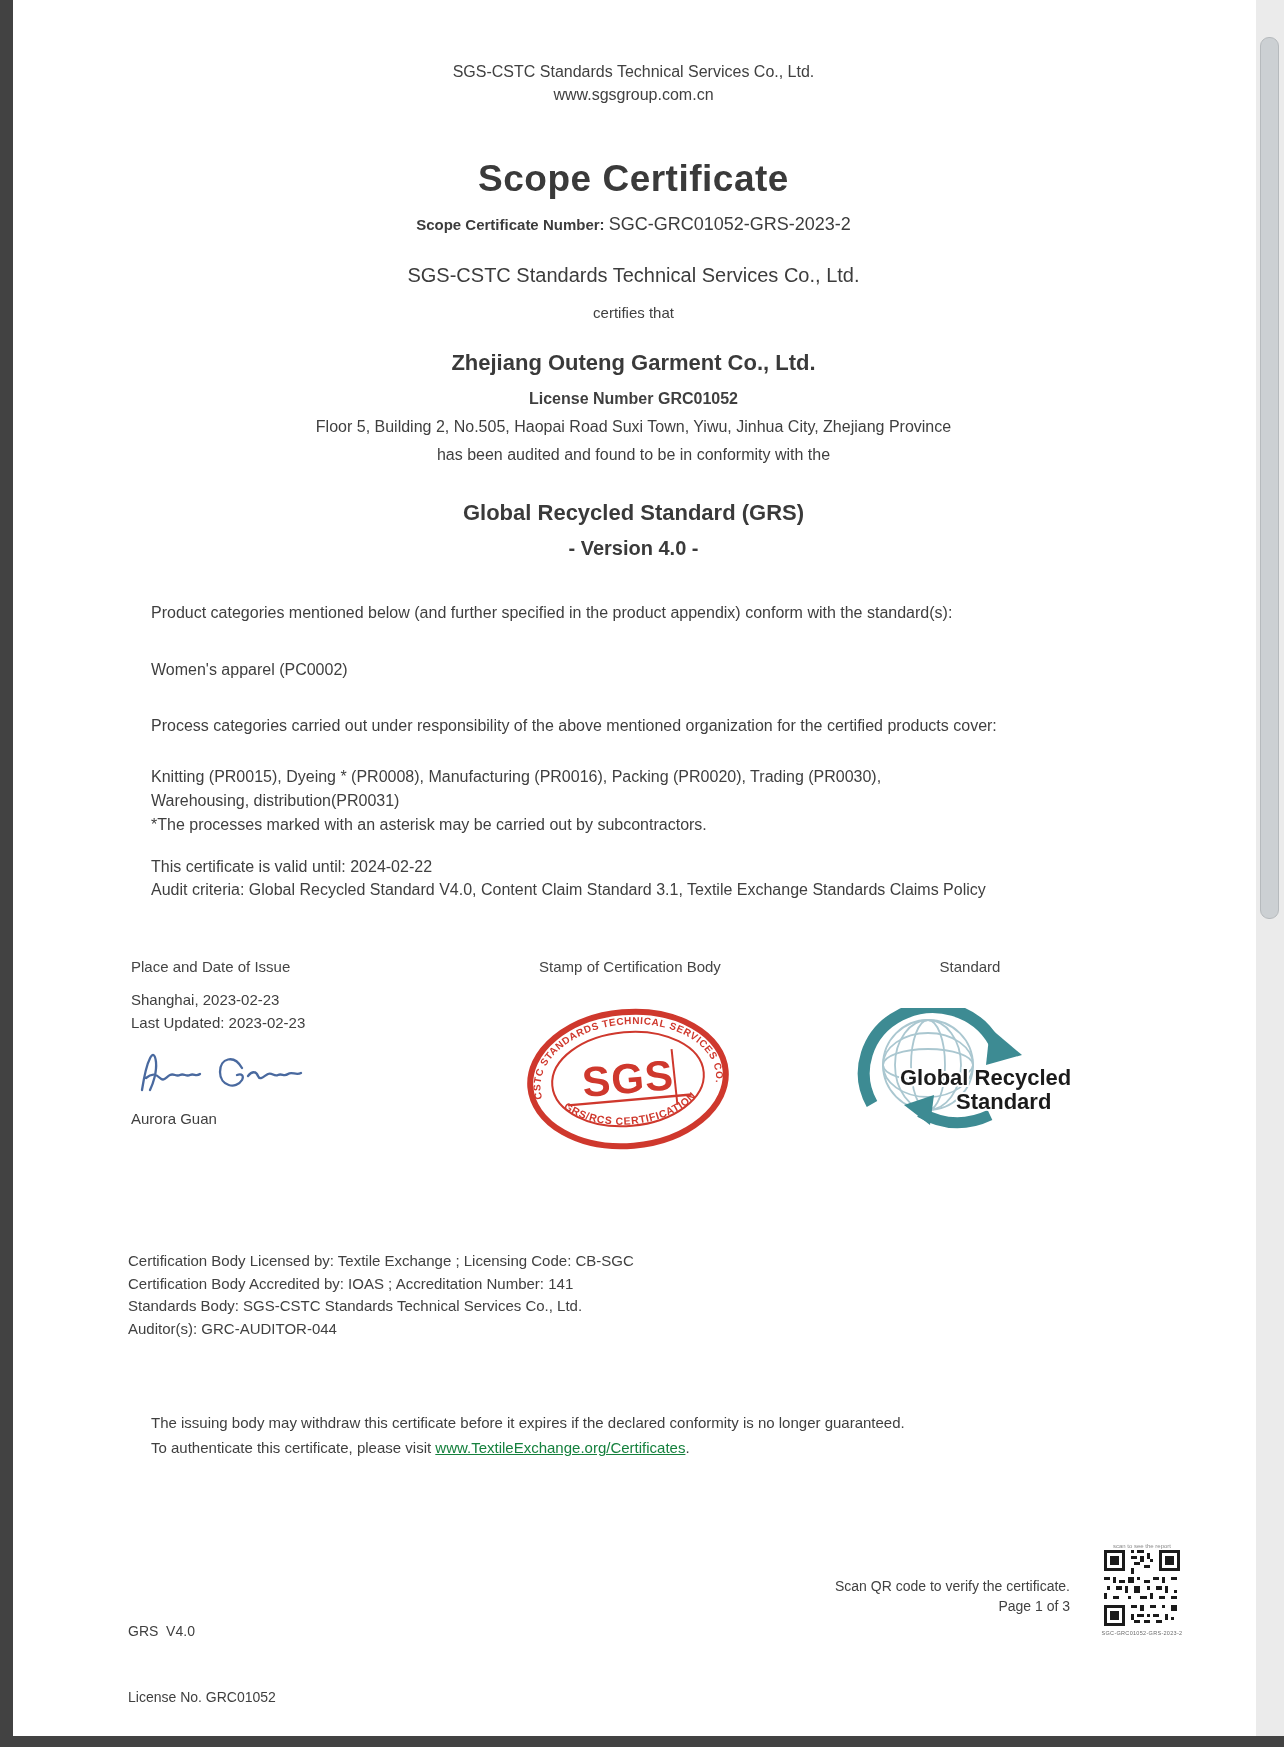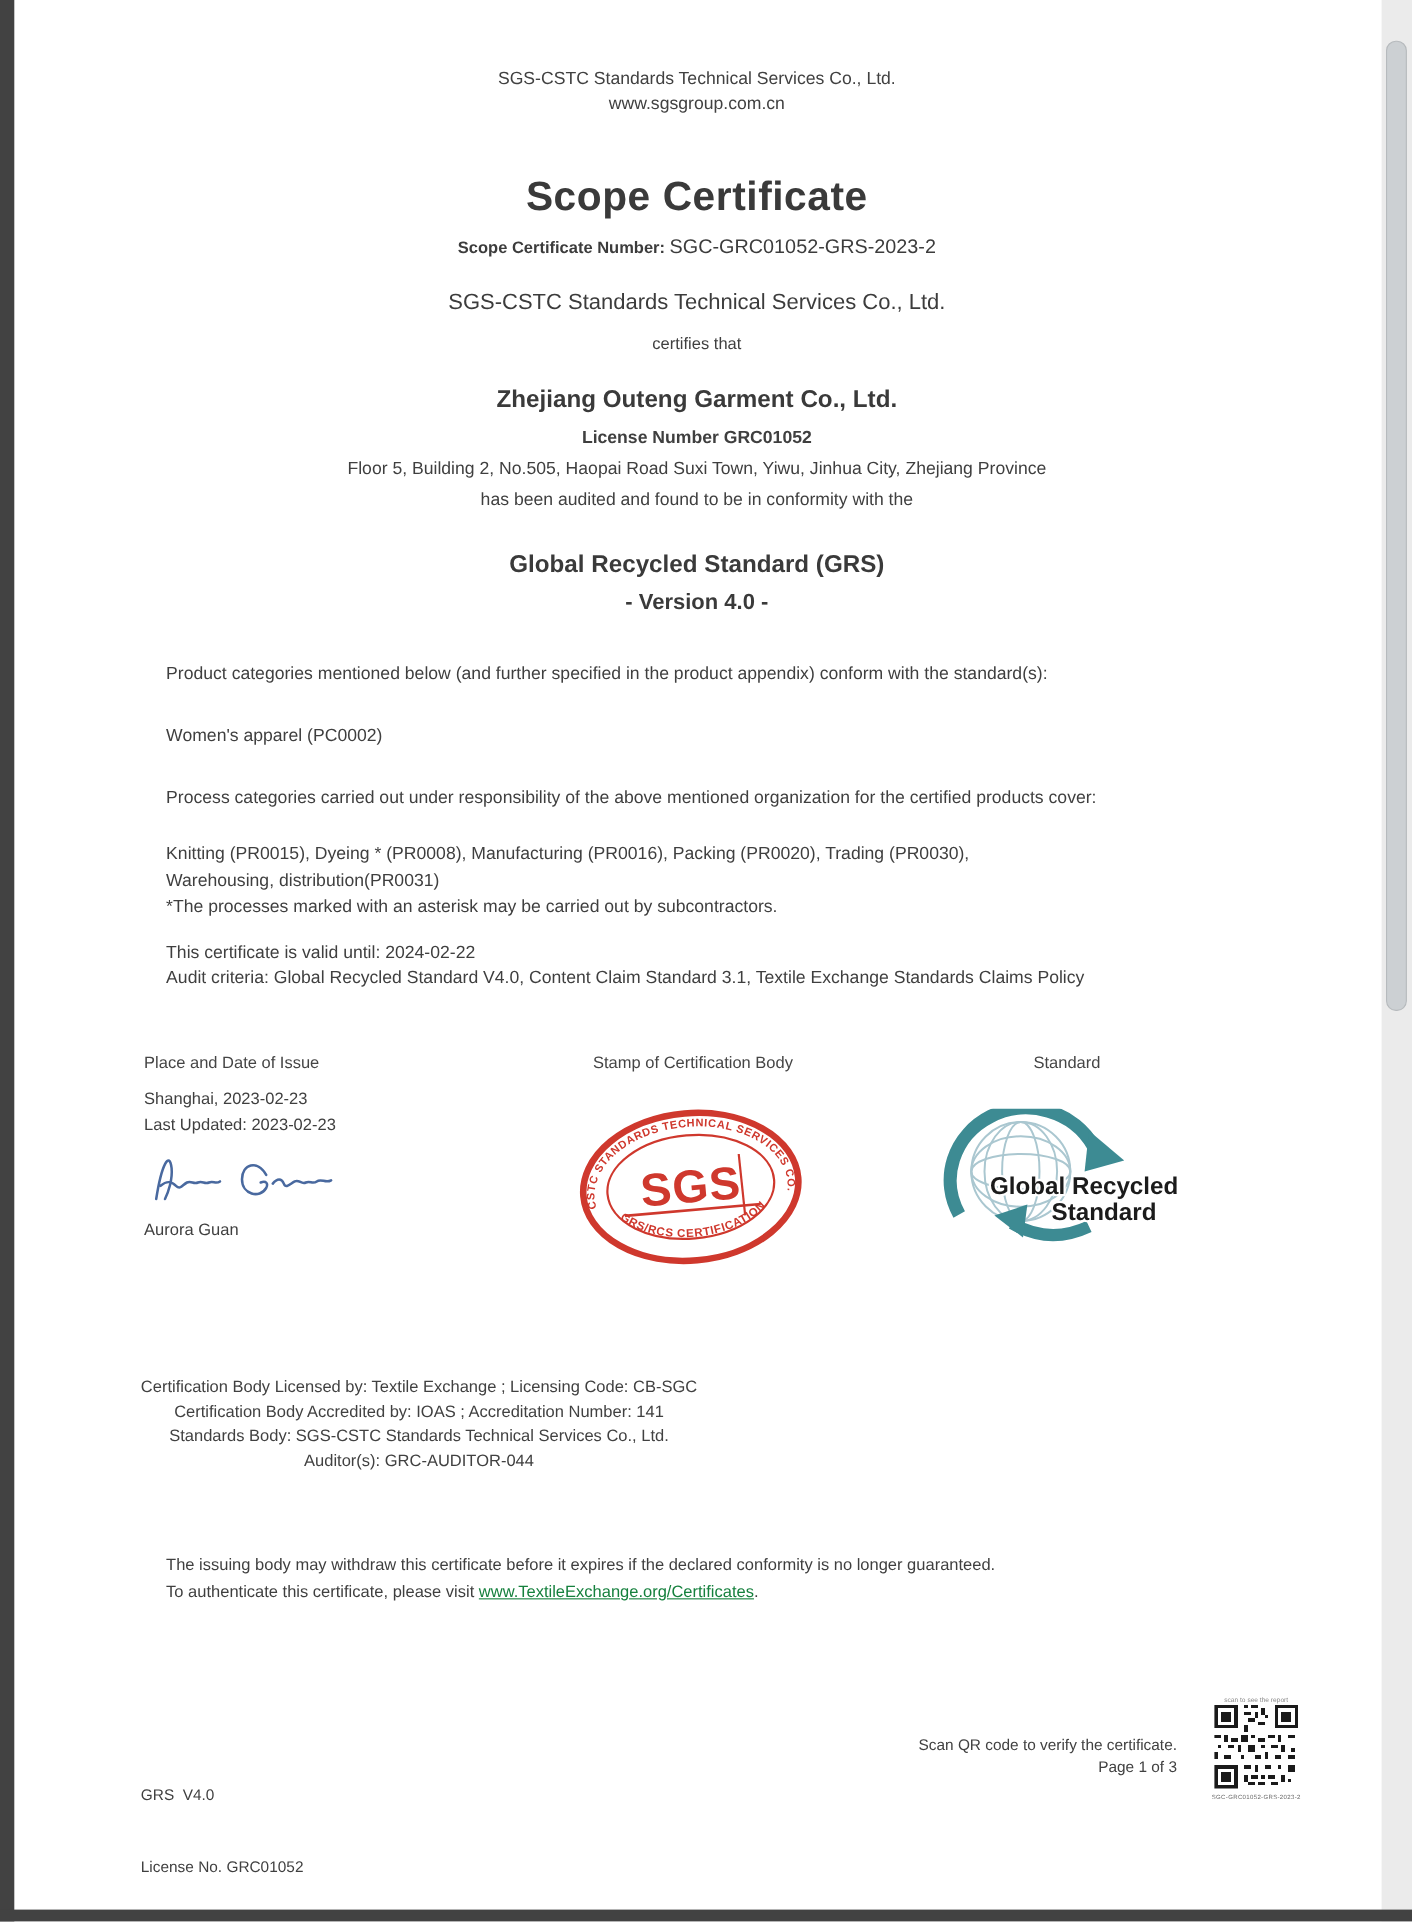--- a/index.html
+++ b/index.html
@@ -33,21 +33,21 @@
   .p-valid{top:855px;line-height:23px;}
   .col-heading{top:958px;font-size:15px;color:#454545;}
   .issue-col{left:131px;width:320px;text-align:left;}
   .stamp-col{left:500px;width:260px;text-align:center;}
   .standard-col{left:900px;width:140px;text-align:center;}
   .issue-lines{left:131px;top:988px;font-size:15px;line-height:23px;text-align:left;}
   .signature{left:130px;top:1032px;}
   .signer{left:131px;top:1110px;font-size:15px;}
   .stamp-svg{left:524px;top:1003px;}
   .grslogo-svg{left:856px;top:1008px;}
-  .cbinfo{left:128px;top:1250px;font-size:15px;line-height:22.5px;text-align:center;color:#414141;}
+  .cbinfo{left:128px;top:1250px;font-size:15px;line-height:22.5px;text-align:left;color:#414141;}
   .p-disc1{top:1360px;font-size:15px;line-height:23px;}
   .p-disc2{top:1411px;font-size:15px;}
   .p-disc3{top:1436px;font-size:15px;}
   .link{color:#15803d;text-decoration:underline;cursor:pointer;}
   .footer-left{left:128px;top:1576px;font-size:14px;line-height:22px;text-align:left;white-space:pre;}
   .footer-right{left:500px;width:570px;top:1576px;font-size:14px;line-height:20px;text-align:right;color:#414141;}
   .qr-block{left:1094px;top:1543px;width:96px;text-align:center;}
   .qr-caption{font-size:6px;color:#8a8a8a;line-height:7px;}
   .qr-caption-bottom{font-size:5.5px;color:#6a6a6a;line-height:7px;letter-spacing:0.3px;}
   svg text{font-family:"Liberation Sans",sans-serif;}

